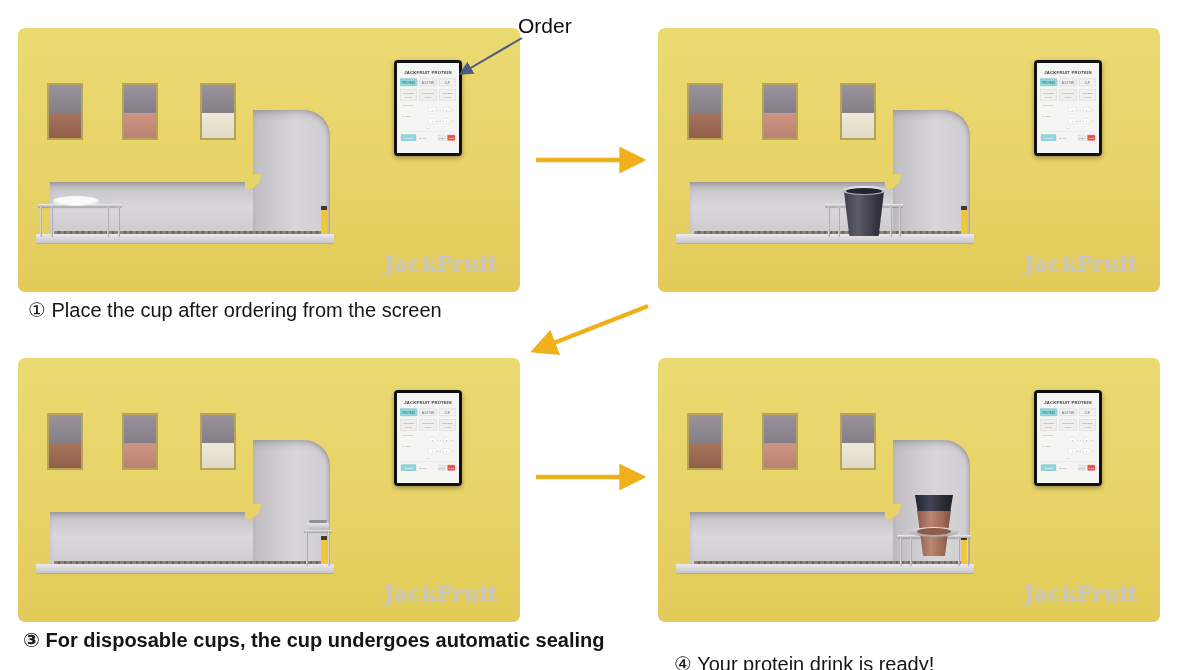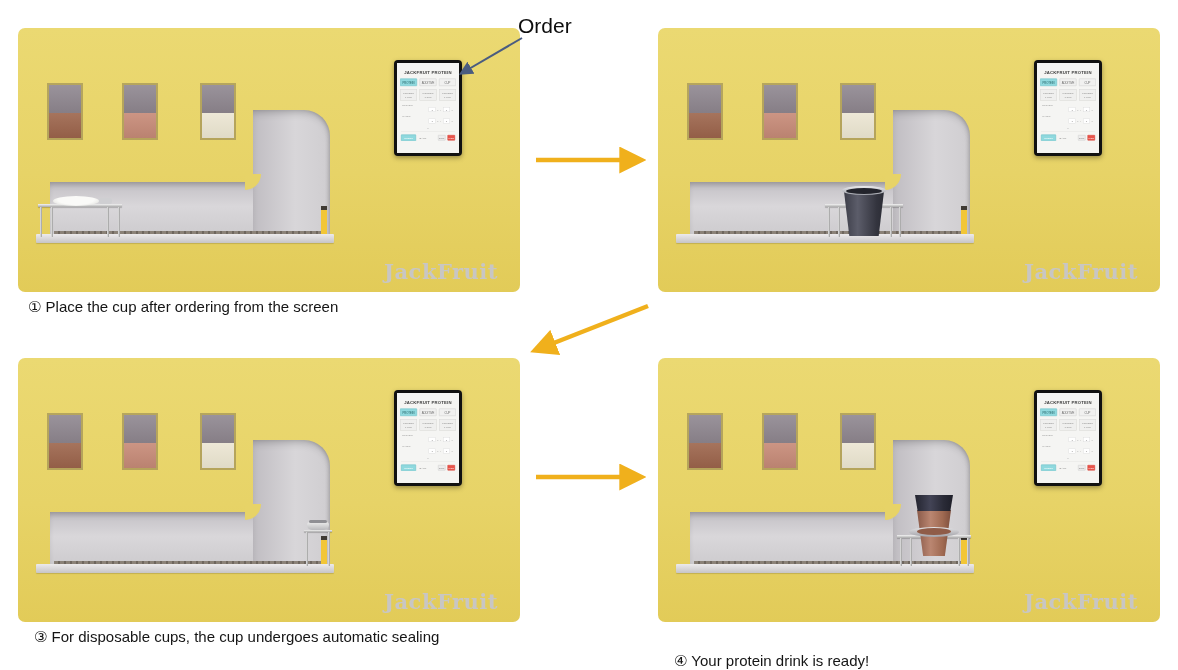--- a/index.html
+++ b/index.html
@@ -111,23 +111,23 @@
   .scr-div{height:1px;background:#E4E4E2;margin:4px 8px 0;}
   .scr-btns{display:flex;align-items:center;gap:4px;margin:5px 8px 0;}
   .scr-btn{height:13px;line-height:13px;text-align:center;font-size:5px;border-radius:1px;box-sizing:border-box;}
   .scr-btn.teal{width:30px;background:#8FD9DE;border:1px solid #62BDC4;color:#fff;}
   .scr-btn.ghost{width:20px;color:#888;}
   .scr-spacer{flex:1;}
   .scr-btn.gray{width:15px;height:11px;line-height:11px;background:#EDEDED;border:1px solid #CCC;color:#888;}
   .scr-btn.red{width:15px;height:11px;line-height:11px;background:#E8534A;border:1px solid #D23C33;color:#fff;}
 
   
-  .watermark{position:absolute;right:22px;bottom:8px;font-family:"DejaVu Serif",serif;font-weight:bold;
+  .watermark{position:absolute;right:22px;bottom:16px;font-family:"DejaVu Serif",serif;font-weight:bold;
              font-size:21px;letter-spacing:.5px;color:#C7C6CA;opacity:.95;}
-  .caption{position:absolute;top:270px;font-size:15px;color:#151515;white-space:nowrap;}
+  .caption{position:absolute;top:270px;font-size:20px;color:#151515;white-space:nowrap;}
 
   
   .order-label{position:absolute;left:518px;top:14px;font-size:21px;color:#0d0d0d;z-index:6;}
   .arrows{position:absolute;left:0;top:0;width:1178px;height:670px;z-index:5;pointer-events:none;}
 </style>
 </head>
 <body>
 
 <div class="canvas">
   <div id="panels">
@@ -384,21 +384,21 @@
               <div class="scr-spacer"></div>
               <div class="scr-btn gray">ENG</div>
               <div class="scr-btn red">KOR</div>
             </div>
           </div>
         </div>
       </div>
 
       <div class="watermark">JackFruit</div>
     </div>
-    <div class="caption" style="left: 16px;">③ For disposable cups, the cup undergoes automatic sealing</div>
+    <div class="caption" style="left: 5px; font-weight: bold;">③ For disposable cups, the cup undergoes automatic sealing</div>
   </div>
       <div class="panel" style="left: 658px; top: 358px;">
     <div class="machine v4">
       <div class="win win1">
         <div class="glass"></div>
         <div class="powder"></div>
       </div>
       <div class="win win2">
         <div class="glass"></div>
         <div class="powder"></div>

